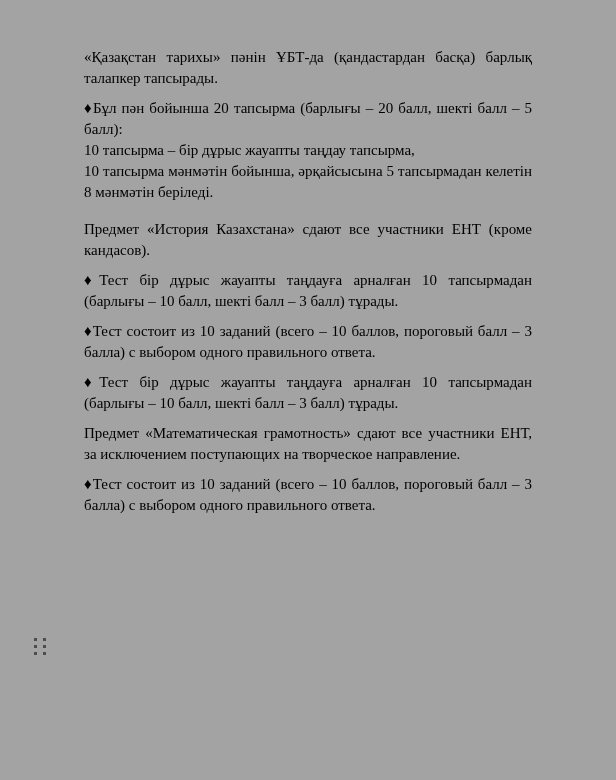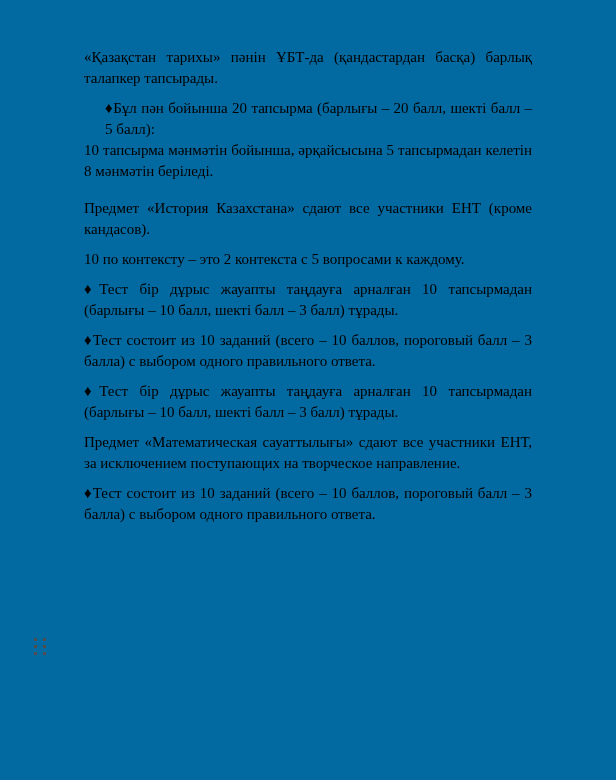--- a/index.html
+++ b/index.html
@@ -10,41 +10,40 @@
   body {
     width: 616px;
     height: 780px;
     overflow: hidden;
     position: relative;
   }
   .page {
     position: relative;
     width: 616px;
     height: 780px;
-    background: #0369a1;
+    background: #a3a3a3;
   }
   .doc-body {
     position: absolute;
     top: 0;
     left: 0;
     box-sizing: border-box;
     width: 616px;
     padding: 47px 84px 0 84px;
     font-family: "Liberation Serif", "DejaVu Serif", serif;
     font-size: 15px;
     line-height: 21px;
     color: #000000;
     text-align: justify;
   }
   .para {
     margin: 0 0 9px 0;
   }
   .para.tight {
     margin-bottom: 0;
-    margin-left: 21px;
   }
   .para.xgap {
     margin-top: 16px;
   }
   .drag-handle {
     position: absolute;
     left: 33px;
     top: 637px;
     width: 16px;
     height: 20px;
@@ -56,27 +55,27 @@
   }
 </style>
 </head>
 <body>
 
 <div class="page">
 
   <div class="doc-body">
     <p class="para">«Қазақстан тарихы» пәнін ҰБТ-да (қандастардан басқа) барлық талапкер тапсырады.</p>
     <p class="para tight">♦Бұл пән бойынша 20 тапсырма (барлығы – 20 балл, шекті балл – 5 балл):</p>
+    <p class="para tight">10 тапсырма – бір дұрыс жауапты таңдау тапсырма,</p>
     <p class="para">10 тапсырма мәнмәтін бойынша, әрқайсысына 5 тапсырмадан келетін 8 мәнмәтін беріледі.</p>
     <p class="para xgap">Предмет «История Казахстана» сдают все участники ЕНТ (кроме кандасов).</p>
-    <p class="para">10 по контексту – это 2 контекста с 5 вопросами к каждому.</p>
     <p class="para">♦Тест бір дұрыс жауапты таңдауға арналған 10 тапсырмадан (барлығы – 10 балл, шекті балл – 3 балл) тұрады.</p>
     <p class="para">♦Тест состоит из 10 заданий (всего – 10 баллов, пороговый балл – 3 балла) с выбором одного правильного ответа.</p>
     <p class="para">♦Тест бір дұрыс жауапты таңдауға арналған 10 тапсырмадан (барлығы – 10 балл, шекті балл – 3 балл) тұрады.</p>
-    <p class="para">Предмет «Математическая сауаттылығы» сдают все участники ЕНТ, за исключением поступающих на творческое направление.</p>
+    <p class="para">Предмет «Математическая грамотность» сдают все участники ЕНТ, за исключением поступающих на творческое направление.</p>
     <p class="para">♦Тест состоит из 10 заданий (всего – 10 баллов, пороговый балл – 3 балла) с выбором одного правильного ответа.</p>
   </div>
 
   <div class="drag-handle" title="">
     <svg width="16" height="20" viewBox="0 0 16 20">
       <rect x="1" y="1" width="3" height="3" fill="#4d4d4d"></rect>
       <rect x="10" y="1" width="3" height="3" fill="#4d4d4d"></rect>
       <rect x="1" y="8" width="3" height="3" fill="#4d4d4d"></rect>
       <rect x="10" y="8" width="3" height="3" fill="#4d4d4d"></rect>
       <rect x="1" y="15" width="3" height="3" fill="#4d4d4d"></rect>

